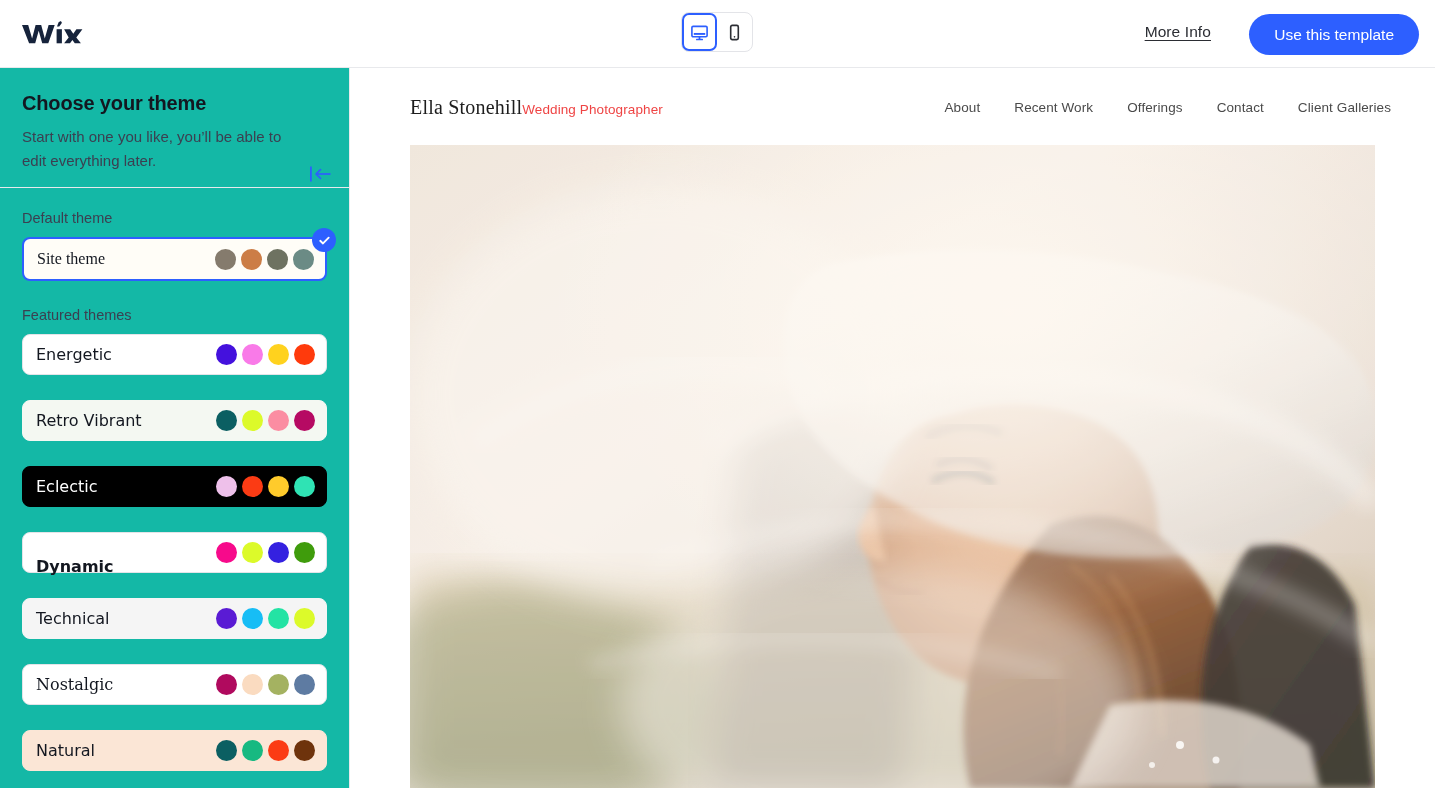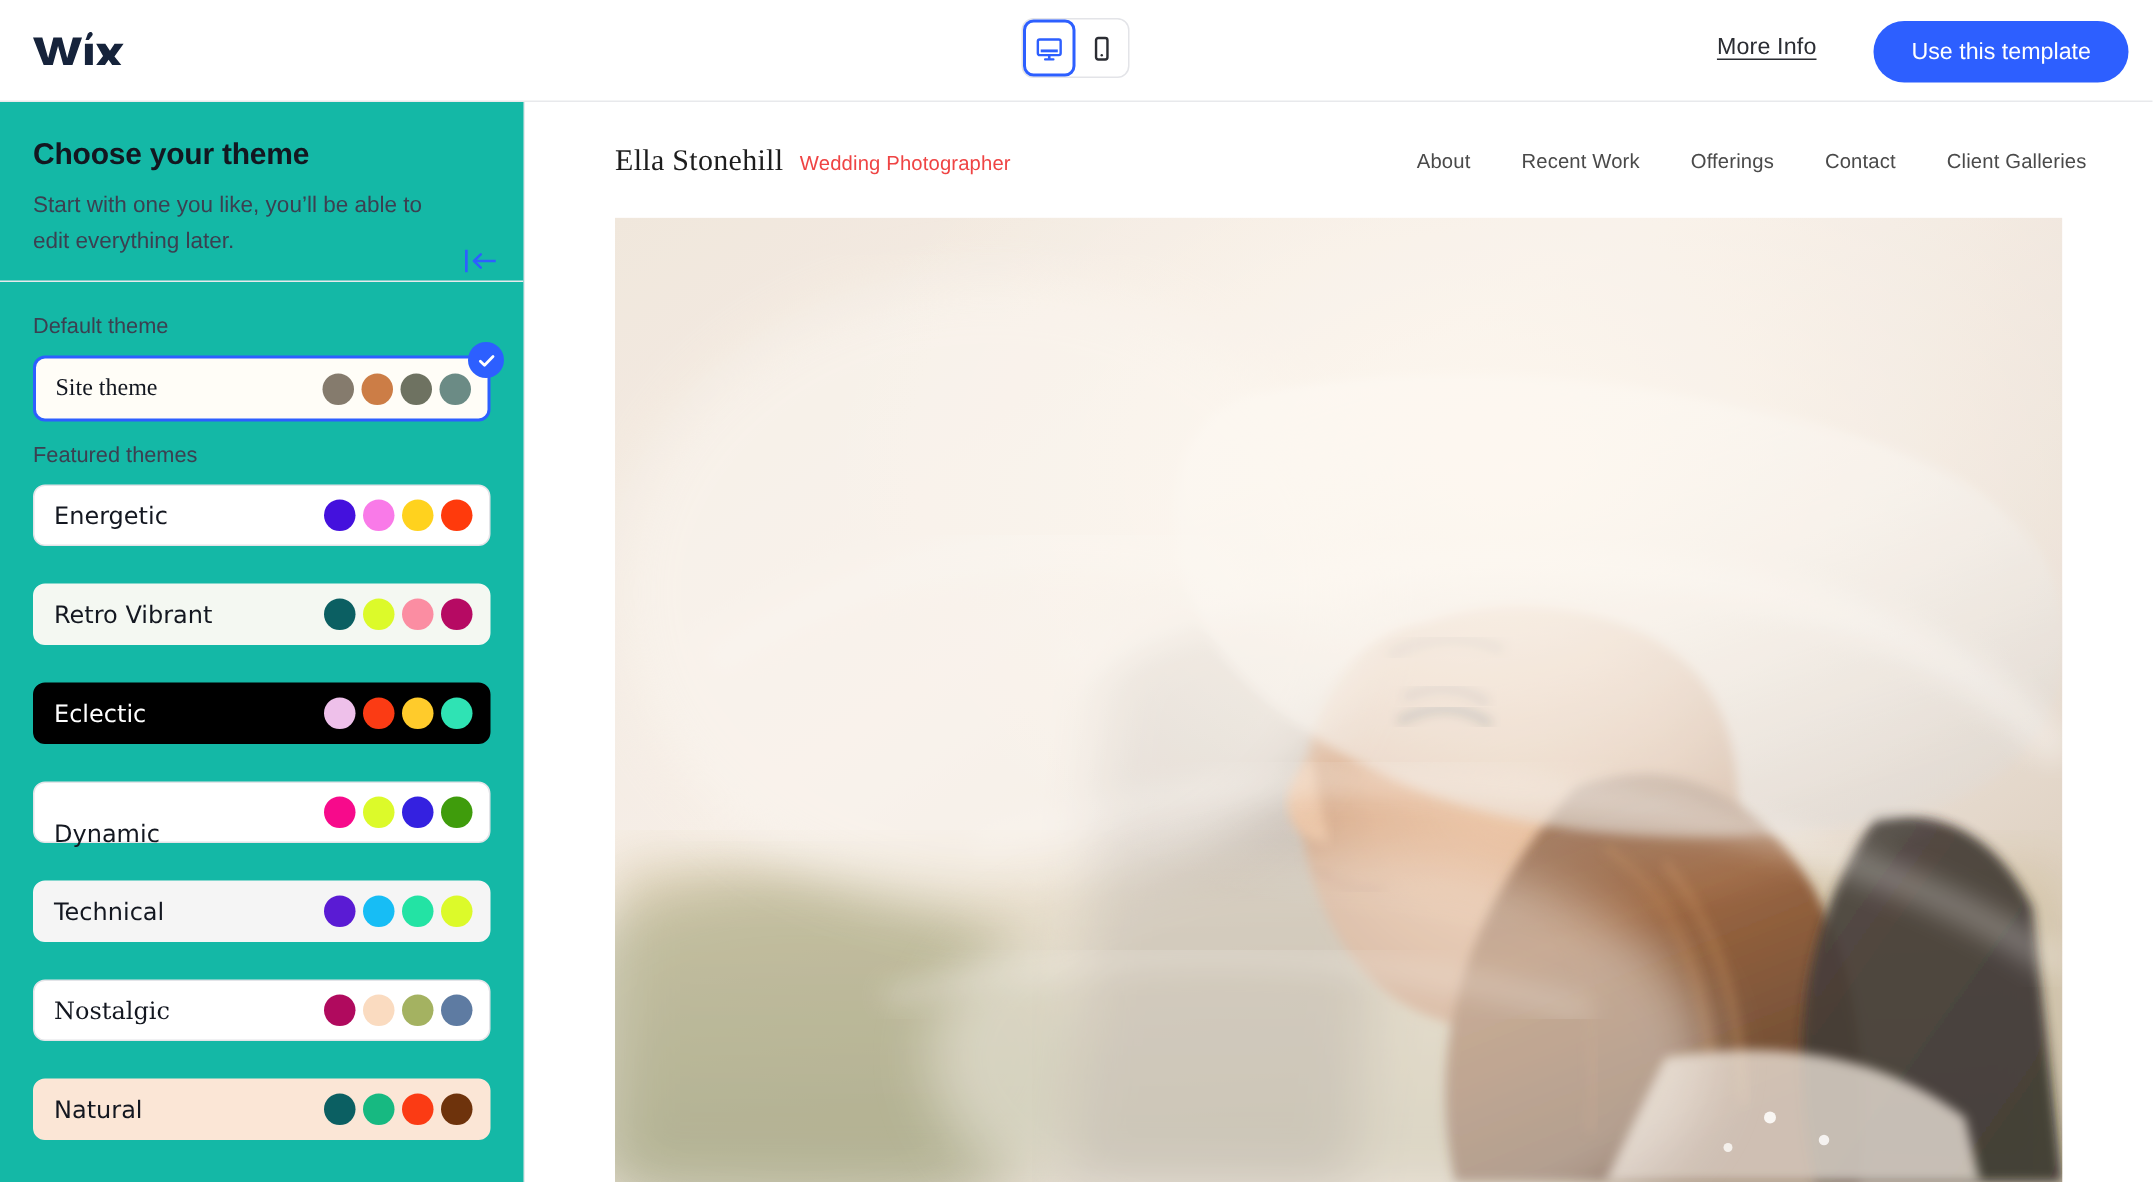--- a/index.html
+++ b/index.html
@@ -90,21 +90,21 @@
     width: 26px; height: 24px;
     display: flex; align-items: center;
     cursor: pointer;
   }
 
   .side-body { padding: 22px 22px 0 22px; }
   .grp-label {
     font-size: 14.5px; color: #3b4051;
     margin-bottom: 11px;
   }
-  .grp-label.second { margin-top: 15px; }
+  .grp-label.second { margin-top: 26px; }
 
   .theme-card {
     position: relative;
     height: 41px;
     border-radius: 8px;
     border: 1px solid #e3e4e8;
     background: #fff;
     display: flex; align-items: center;
     justify-content: space-between;
     padding: 0 11px 0 13px;
@@ -125,39 +125,39 @@
   }
   .check-badge {
     position: absolute; right: -11px; top: -11px;
     width: 24px; height: 24px; border-radius: 50%;
     background: #2d5fff;
     display: flex; align-items: center; justify-content: center;
   }
 
   
   .f-serif   { font-family: "Liberation Serif", serif; }
-  .f-bold    { font-weight: 400; margin-top: 28px; }
+  .f-bold    { font-weight: 700; margin-top: 28px; }
   .f-dejavu  { font-family: "DejaVu Sans", sans-serif; }
   .f-dserif  { font-family: "DejaVu Serif", serif; }
 
   
   .preview {
     position: absolute; left: 350px; top: 68px;
     width: 1085px; height: 720px;
     background: #ffffff;
     overflow: hidden;
   }
   .site-header {
     position: absolute; left: 0; top: 0;
     width: 1085px; height: 79px;
     display: flex; align-items: center;
   }
   .brand-wrap {
     position: absolute; left: 60px; top: 28px;
-    display: flex; align-items: baseline; gap: 11px;
+    display: flex; align-items: baseline; 
   }
   .brand-name {
     font-family: "Liberation Serif", serif;
     font-size: 20px; color: #1d1d1d; letter-spacing: .2px;
   }
   .brand-tag {
     font-size: 13.5px; color: #ef4444; letter-spacing: .1px;
   }
   .site-nav {
     position: absolute; right: 44px; top: 32px;

